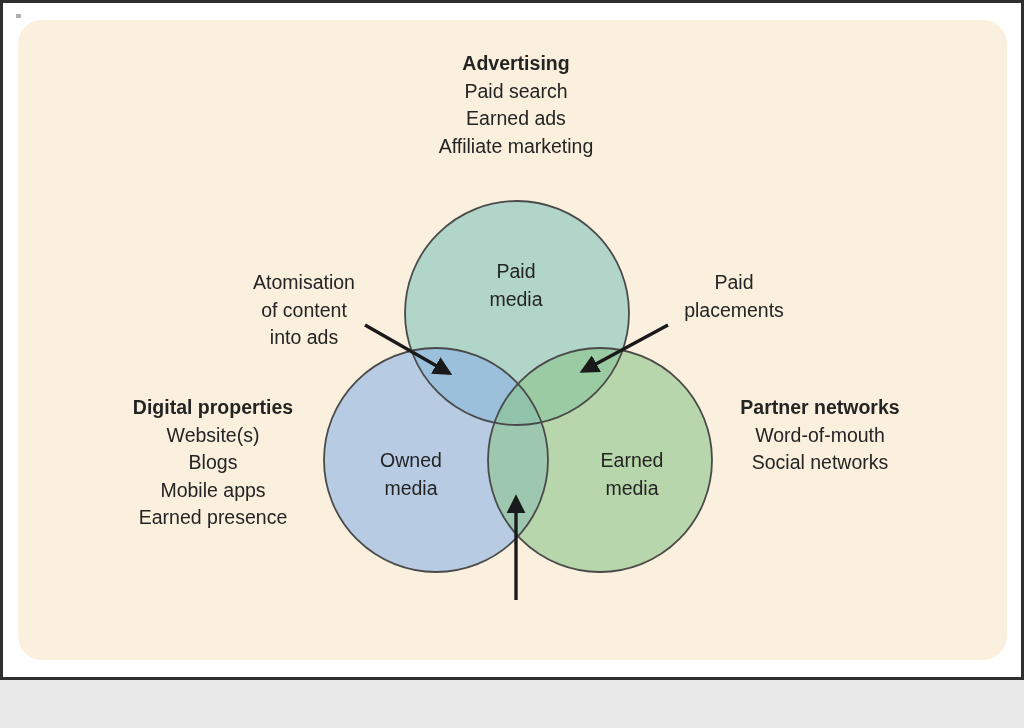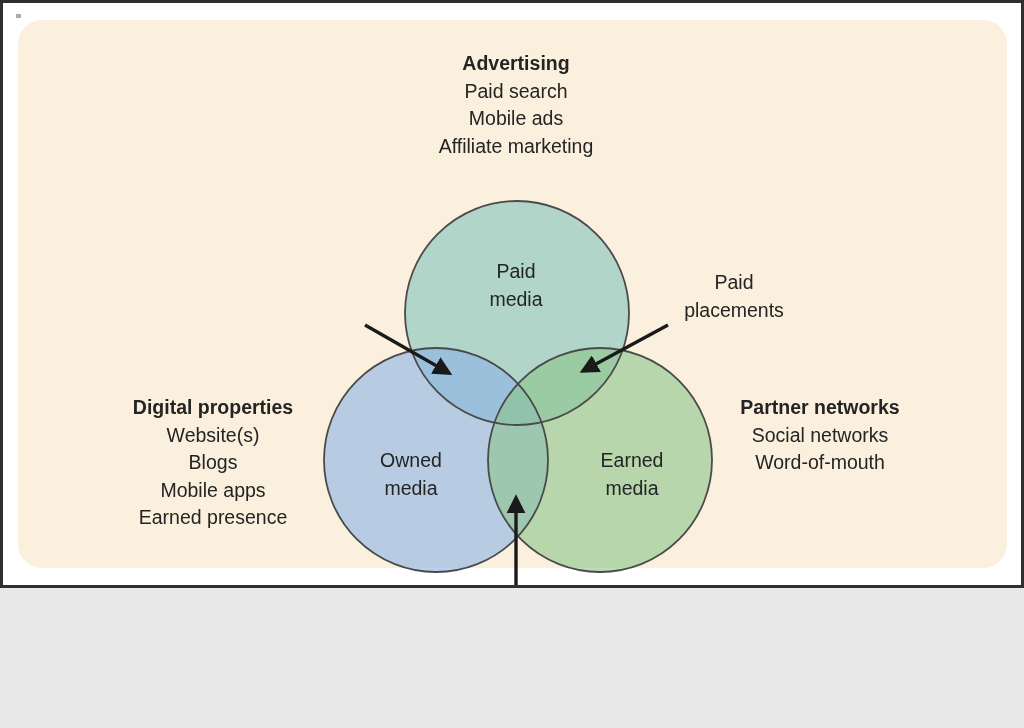--- a/index.html
+++ b/index.html
@@ -1,19 +1,19 @@
 <!DOCTYPE html>
 <html><head>
 <meta charset="utf-8">
 <style>
   html, body { margin: 0; padding: 0; background: #e8e8e8; }
   .frame {
     position: relative;
     width: 1024px;
-    height: 588px;
+    height: 680px;
     box-sizing: border-box;
     background: #ffffff;
     border: 3px solid #2f2f2f;
     overflow: hidden;
     font-family: "Liberation Sans", "DejaVu Sans", sans-serif;
     color: #242424;
   }
   .panel {
     position: absolute;
     left: 15px; top: 17px; right: 14px; bottom: 17px;
@@ -69,49 +69,54 @@
     <g stroke-width="3.4" fill="none">
       <line x1="362" y1="322" x2="446" y2="370" marker-end="url(#arrowhead)" stroke="#1a1a1a"></line>
       <line x1="665" y1="322" x2="580" y2="368" marker-end="url(#arrowhead)" stroke="#1a1a1a"></line>
       <line x1="513" y1="597" x2="513" y2="495" marker-end="url(#arrowhead)" stroke="#1a1a1a"></line>
     </g>
   </svg>
 
   <div class="tblock" style="left:513px; top:47px">
     <div class="ttitle">Advertising</div>
     <div>Paid search</div>
-    <div>Mobile ads</div>
+    <div>Earned ads</div>
     <div>Affiliate marketing</div>
   </div>
 
   <div class="tblock" style="left:210px; top:391px">
     <div class="ttitle">Digital properties</div>
     <div>Website(s)</div>
     <div>Blogs</div>
     <div>Mobile apps</div>
     <div>Earned presence</div>
   </div>
 
   <div class="tblock" style="left:817px; top:391px">
     <div class="ttitle">Partner networks</div>
+    <div>Word-of-mouth</div>
     <div>Social networks</div>
-    <div>Word-of-mouth</div>
   </div>
 
   <div class="tblock" style="left:513px; top:255px">
     <div>Paid</div>
     <div>media</div>
   </div>
   <div class="tblock" style="left:408px; top:444px">
     <div>Owned</div>
     <div>media</div>
   </div>
   <div class="tblock" style="left:629px; top:444px">
     <div>Earned</div>
     <div>media</div>
   </div>
 
+  <div class="tblock" style="left:301px; top:266px">
+    <div>Atomisation</div>
+    <div>of content</div>
+    <div>into ads</div>
+  </div>
   <div class="tblock" style="left:731px; top:266px">
     <div>Paid</div>
     <div>placements</div>
   </div>
 
 </div>
 
 </body></html>

